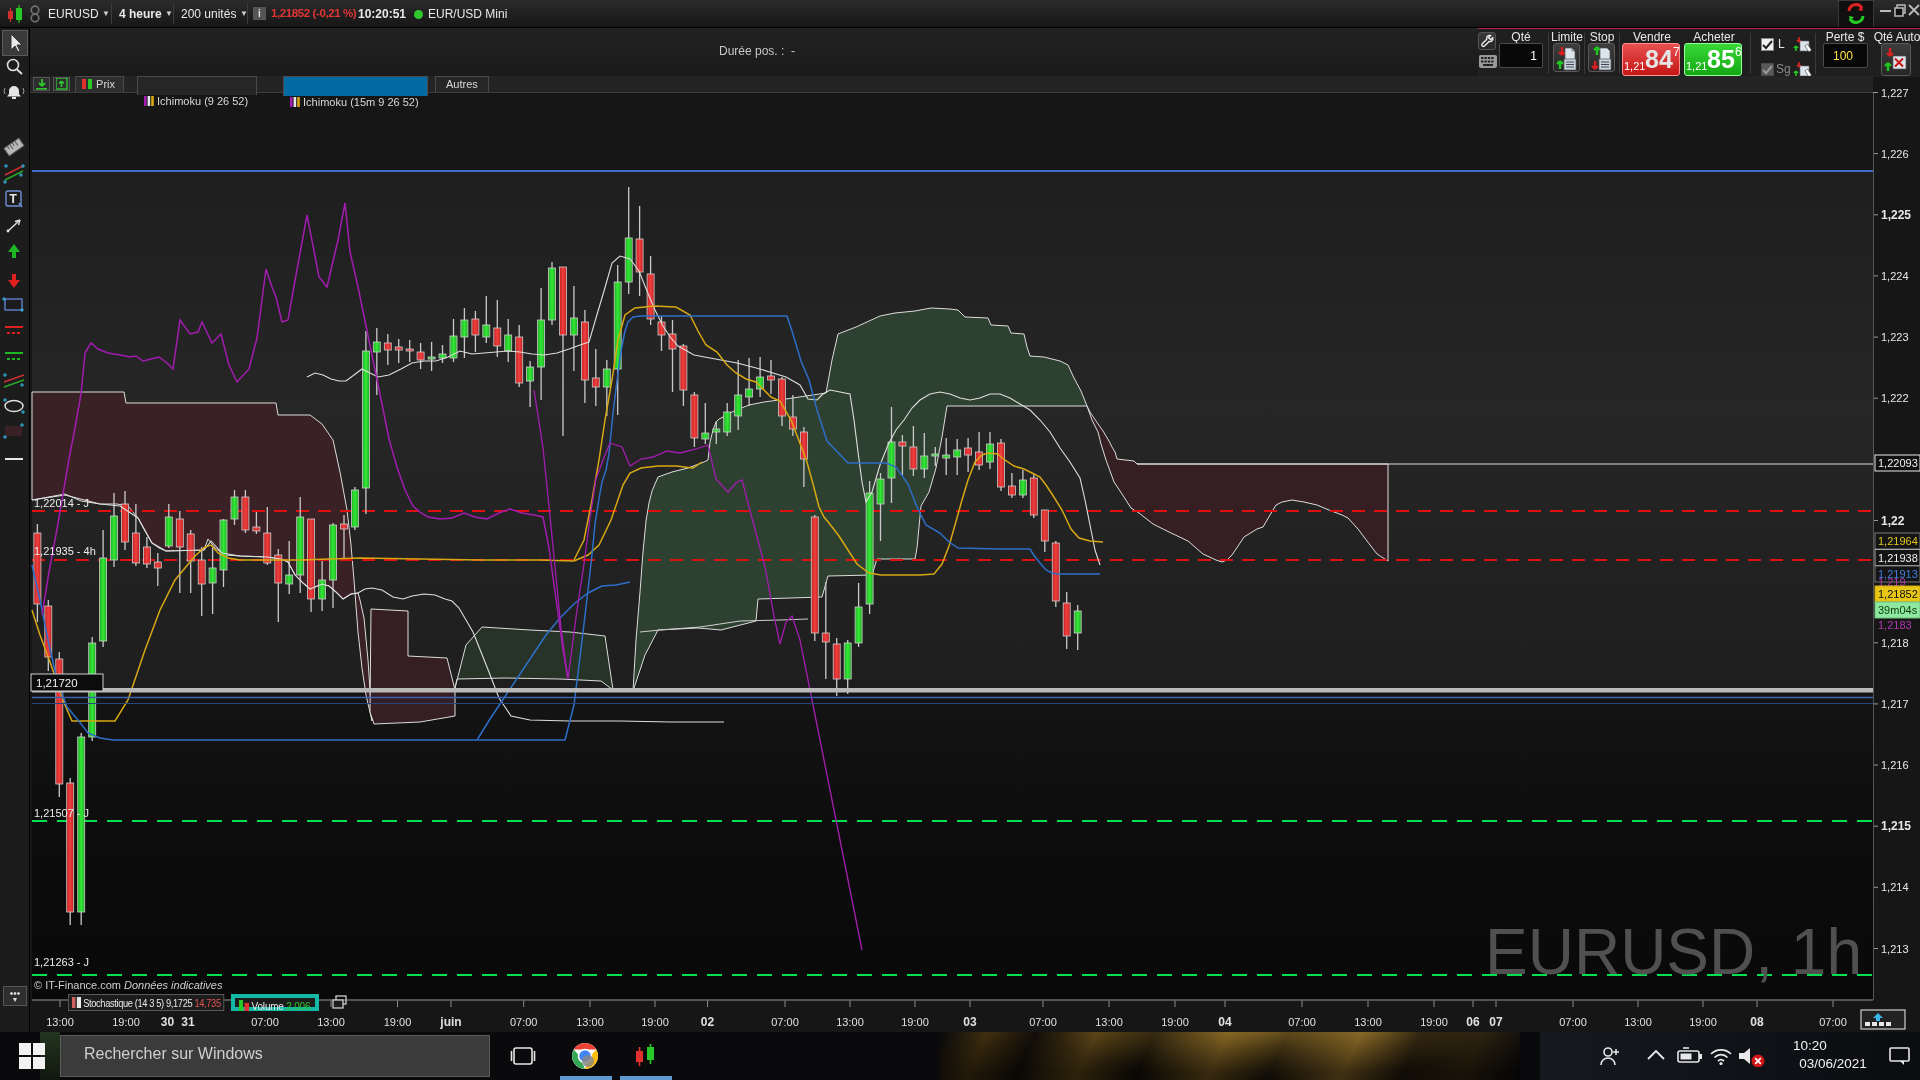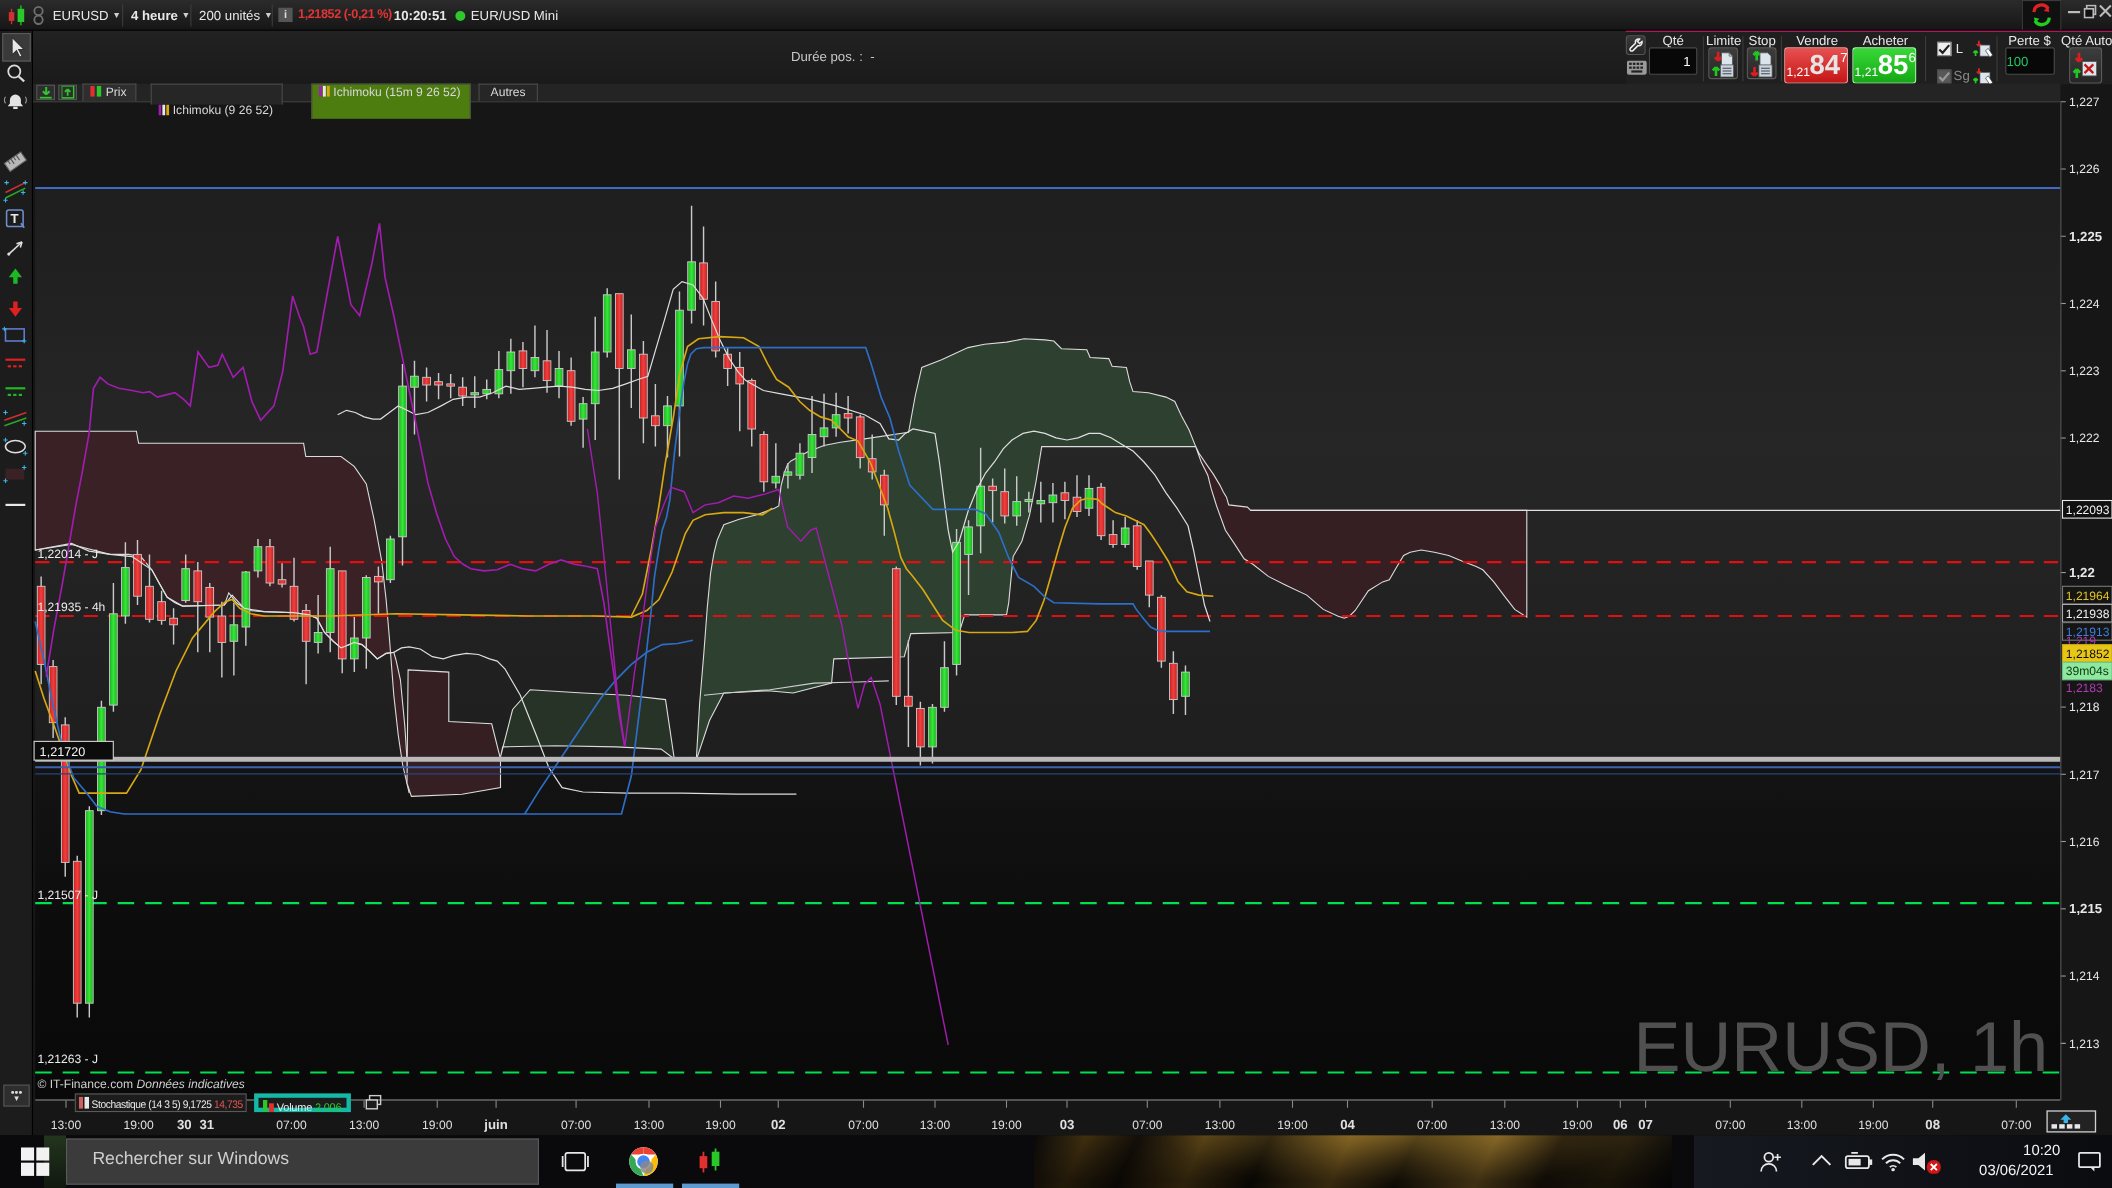--- a/index.html
+++ b/index.html
@@ -135,21 +135,21 @@
       </svg>
   <div class="abs" style="left:298px;top:33px;color:#8a8a8a">Sg</div>
   <svg class="abs" style="left:314px;top:32px" width="22" height="17">
         <path d="M7 1v5m0 0L5 4m2 2l2-2" stroke="#d22" stroke-width="1.6" fill="none"></path>
         <path d="M4 15v-5m0 0l-2 2m2-2l2 2" stroke="#2c2" stroke-width="1.6" fill="none"></path>
         <rect x="8" y="5" width="9" height="10" fill="#dce4ec" stroke="#667" stroke-width=".6"></rect>
         <path d="M13 10l4 6 2.5-2-4-6z" fill="#fff" stroke="#333" stroke-width=".6"></path>
       </svg>
   <div class="abs" style="left:337px;top:4px;width:1px;height:41px;background:#3a3a3a"></div>
   <div class="abs" style="left:343px;top:1px;width:48px;text-align:center;color:#e8e8e8">Perte $</div>
-  <div class="abs" style="left:345px;top:14px;width:45px;height:25px;background:#080808;border:1px solid #4a4a4a;border-radius:2px;color:#22c55e;text-align:left;padding:5px 5px 0 0">100</div>
+  <div class="abs" style="left:345px;top:14px;width:45px;height:25px;background:#080808;border:1px solid #4a4a4a;border-radius:2px;color:#fde047;text-align:center;padding:5px 5px 0 0">100</div>
   <div class="abs" style="left:394px;top:1px;width:50px;text-align:center;color:#e8e8e8">Qté Auto</div>
   <div class="abs" style="left:403px;top:14px;width:30px;height:33px;background:linear-gradient(#3d3d3d,#262626);border:1px solid #5a5a5a;border-radius:3px"></div>
   <svg class="abs" style="left:405px;top:17px" width="26" height="27">
         <path d="M7 2v8m0 0L4 7m3 3l3-3" stroke="#d81e1e" stroke-width="2.4" fill="none"></path>
         <path d="M5 25v-8m0 0l-3 3m3-3l3 3" stroke="#1ec81e" stroke-width="2.4" fill="none"></path>
         <rect x="10" y="10" width="13" height="13" fill="#dce4ec" stroke="#555" stroke-width=".7"></rect>
         <path d="M12 12.5l8 8M20 12.5l-8 8" stroke="#c41616" stroke-width="2"></path>
       </svg>
 </div>
 
@@ -168,21 +168,21 @@
     <svg width="11" height="10" style="vertical-align:-1px">
           <rect x="0" y="0" width="4" height="10" fill="#e03030"></rect>
           <rect x="6" y="0" width="4" height="10" fill="#28c828"></rect>
         </svg> Prix</div>
   <div class="abs" style="left:107px;top:0;height:16px;border:1px solid #4a4a4a;border-bottom:0;background:#262626;padding:18px 8px 0 6px">
     <svg width="10" height="10" style="vertical-align:-1px">
           <rect x="0" y="0" width="2.6" height="10" fill="#a21caf"></rect>
           <rect x="3.6" y="0" width="2.6" height="10" fill="#e8e8e8"></rect>
           <rect x="7.2" y="0" width="2.6" height="10" fill="#d8a812"></rect>
         </svg> Ichimoku (9 26 52)</div>
-  <div class="abs" style="left:253px;top:0;height:32px;border:1px solid #4a4a4a;border-bottom:0;background:#4d7c0f;padding:1px 8px 0 6px">
+  <div class="abs" style="left:253px;top:0;height:16px;border:1px solid #4a4a4a;border-bottom:0;background:#0369a1;padding:19px 8px 0 6px">
     <svg width="10" height="10" style="vertical-align:-1px">
           <rect x="0" y="0" width="2.6" height="10" fill="#a21caf"></rect>
           <rect x="3.6" y="0" width="2.6" height="10" fill="#e8e8e8"></rect>
           <rect x="7.2" y="0" width="2.6" height="10" fill="#d8a812"></rect>
         </svg> Ichimoku (15m 9 26 52)</div>
   <div class="abs" style="left:405px;top:0;height:16px;border:1px solid #4a4a4a;border-bottom:0;background:#262626;padding:1px 10px 0 10px">Autres</div>
 </div>
 
 <div class="abs" style="left:0;top:28px;width:30px;height:1004px;background:#1c1c1c;border-right:1px solid #000"></div>
 <div class="abs" style="left:2px;top:30px;width:26px;height:26px;background:#3a3a3a;border:1px solid #5a5a5a"></div>
@@ -630,21 +630,21 @@
           <path d="M6.5 12.5 a 9 9 0 0 1 13 0"></path>
           <path d="M10 16 a 4.5 4.5 0 0 1 6 0"></path>
         </g>
         <circle cx="13" cy="18.5" r="1.6" fill="#e8e8e8"></circle>
       </svg>
   <svg class="abs" style="left:1737px;top:13px" width="30" height="22">
         <path d="M2 8v6h5l6 5V3L7 8z" fill="#e8e8e8"></path>
         <circle cx="21" cy="16" r="6.5" fill="#d01616"></circle>
         <path d="M18.2 13.2l5.6 5.6M23.8 13.2l-5.6 5.6" stroke="#fff" stroke-width="1.7"></path>
       </svg>
-  <div class="abs" style="left:1793px;top:6px;width:80px;text-align:right;color:#f2f2f2;font-size:13.5px">10:20</div>
+  <div class="abs" style="left:1793px;top:6px;width:80px;text-align:left;color:#f2f2f2;font-size:13.5px">10:20</div>
   <div class="abs" style="left:1780px;top:24px;width:106px;text-align:center;color:#f2f2f2;font-size:13.5px">03/06/2021</div>
   <svg class="abs" style="left:1888px;top:13px" width="24" height="22">
         <rect x="2" y="3" width="19" height="13" rx="1" fill="none" stroke="#e8e8e8" stroke-width="1.6"></rect>
         <path d="M12 16l4 4v-4" fill="#e8e8e8"></path>
       </svg>
 </div>
 
 </div>
 
 </body></html>

